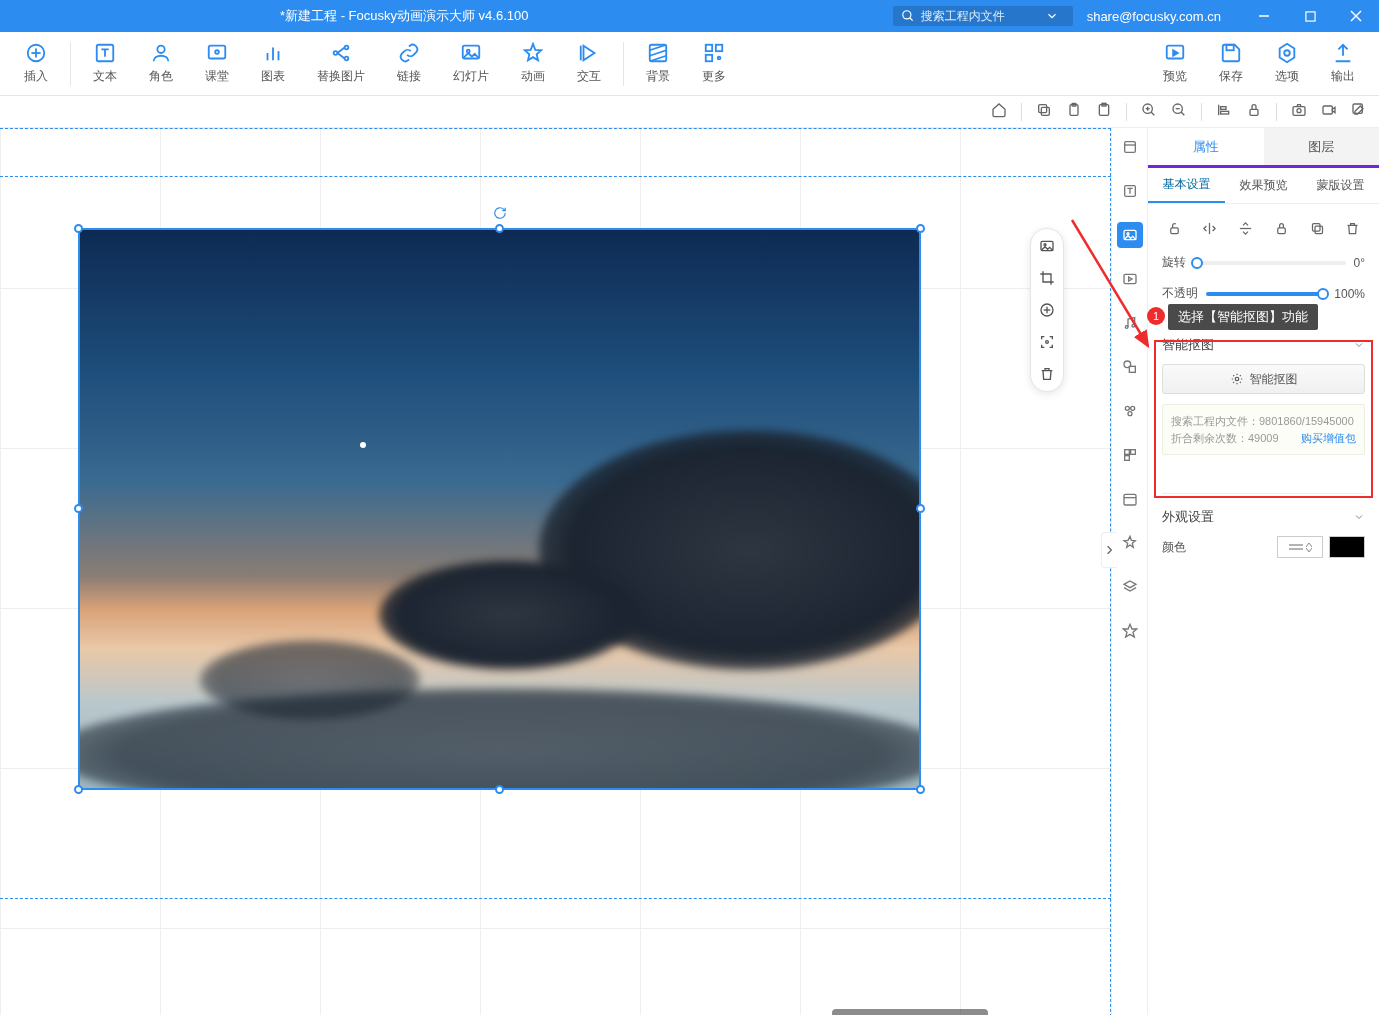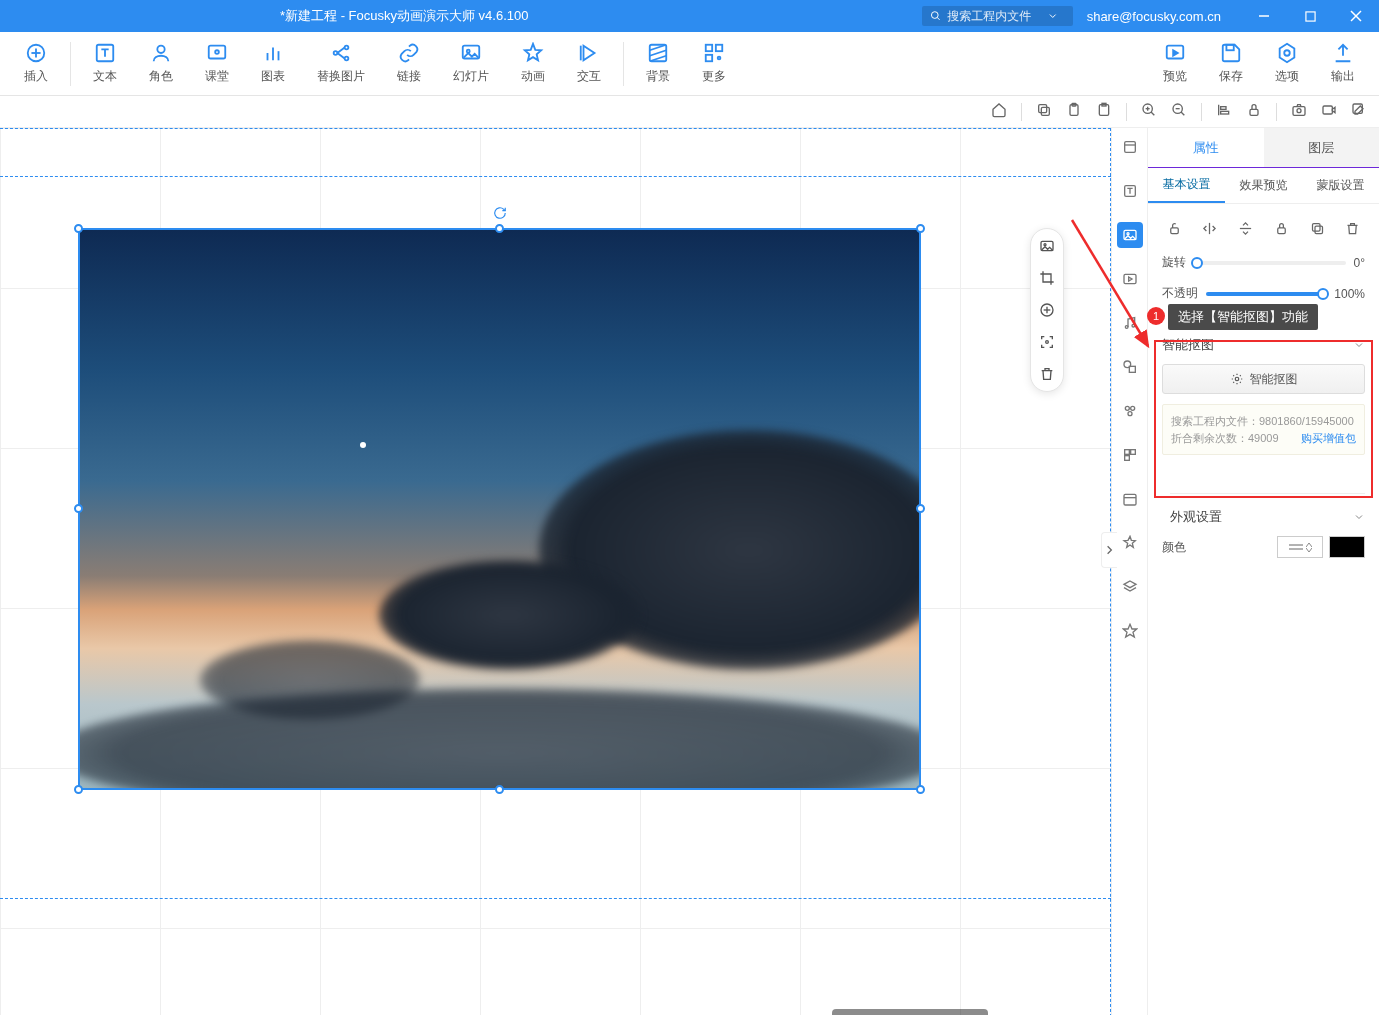--- a/index.html
+++ b/index.html
@@ -1,21 +1,21 @@
 <!DOCTYPE html>
 <html><head>
 <meta charset="utf-8">
 <style>
 * { margin: 0; padding: 0; box-sizing: border-box; font-family: "Microsoft YaHei", sans-serif; }
 body { width: 1379px; height: 1015px; background: #fff; overflow: hidden; position: relative; }
 
 
 .titlebar { height: 32px; background: #2d8cf0; color: #fff; display: flex; align-items: center; font-size: 13px; }
 .titlebar .title { position: absolute; left: 280px; }
-.titlebar .search-wrap { margin-left: auto; display: flex; align-items: center; background: rgba(0,0,0,0.15); padding: 3px 8px; border-radius: 2px; width: 151px; margin-right: 14px; }
+.titlebar .search-wrap { margin-left: auto; display: flex; align-items: center; background: rgba(0,0,0,0.15); padding: 3px 8px; border-radius: 2px; width: 180px; margin-right: 14px; }
 .titlebar .search-wrap svg { width: 14px; height: 14px; margin-right: 6px; }
 .titlebar .search-wrap input { background: transparent; border: none; color: #fff; font-size: 12px; width: 100px; }
 .titlebar .search-wrap input::placeholder { color: rgba(255,255,255,0.85); }
 .titlebar .search-wrap .chev { margin-left: auto; }
 .titlebar .email { margin-right: 20px; font-size: 13px; }
 .titlebar .winbtns { display: flex; }
 .titlebar .winbtns div { width: 46px; height: 32px; display: flex; align-items: center; justify-content: center; }
 
 
 .toolbar { height: 64px; border-bottom: 1px solid #e5e5e5; display: flex; align-items: center; padding: 0 8px; }
@@ -59,21 +59,21 @@
 
 .iconrail { width: 36px; border-left: 1px solid #eee; display: flex; flex-direction: column; align-items: center; padding-top: 6px; gap: 18px; background: #fff; position: relative; }
 .iconrail div { width: 26px; height: 26px; display: flex; align-items: center; justify-content: center; border-radius: 4px; cursor: pointer; }
 .iconrail div.active { background: #2d8cf0; }
 .iconrail svg { width: 16px; height: 16px; color: #777; }
 .iconrail div.active svg { color: #fff; }
 .iconrail .expand-tab { position: absolute; right: 30px; top: 404px; width: 16px; height: 36px; background: #fff; border: 1px solid #eee; border-right: none; border-radius: 4px 0 0 4px; display: flex; align-items: center; justify-content: center; }
 
 
 .panel { width: 232px; border-left: 1px solid #eee; background: #fafafa; display: flex; flex-direction: column; font-size: 13px; color: #555; position: relative; }
-.panel .tabs { display: flex; height: 40px; border-bottom: 1px solid #6d28d9; }
+.panel .tabs { display: flex; height: 40px; border-bottom: 3px solid #6d28d9; }
 .panel .tabs div { flex: 1; display: flex; align-items: center; justify-content: center; cursor: pointer; background: #f3f3f3; }
 .panel .tabs div.active { color: #2d8cf0; background: #fff; }
 .panel .subtabs { display: flex; height: 36px; border-bottom: 1px solid #eee; background: #fff; }
 .panel .subtabs div { flex: 1; display: flex; align-items: center; justify-content: center; font-size: 12px; cursor: pointer; }
 .panel .subtabs div.active { color: #0369a1; border-bottom: 2px solid #2d8cf0; }
 .panel .body { padding: 12px 14px; background: #fff; flex: 1; overflow: auto; }
 .row { display: flex; align-items: center; margin-bottom: 14px; font-size: 12px; }
 .iconrow { display: flex; justify-content: space-between; margin-bottom: 14px; }
 .iconrow div { width: 24px; height: 24px; display: flex; align-items: center; justify-content: center; border-radius: 3px; cursor: pointer; }
 .iconrow svg { width: 15px; height: 15px; color: #666; }
@@ -548,21 +548,21 @@
           </svg>
         <span>智能抠图</span>
       </div>
       <div class="info-box">
         <div><span>搜索工程内文件：</span><span>9801860/15945000</span></div>
         <div><span>折合剩余次数：</span><span>49009</span><a>购买增值包</a></div>
       </div>
 
       <div style="height:22px"></div>
 
-      <div class="section-hd" style="margin-top:16px;border-top:1px solid #eee;padding-top:14px;margin-left:8px;">
+      <div class="section-hd" style="margin-top:16px;border-top:1px solid #eee;padding-top:14px;">
         <span>外观设置</span>
         <svg width="12" height="12" viewBox="0 0 24 24" fill="none" stroke="#888" stroke-width="2">
             <polyline points="6 9 12 15 18 9"></polyline>
           </svg>
       </div>
       <div class="row" style="justify-content:space-between;">
         <span>颜色</span>
         <div class="sel-wrap">
           <div class="stroke-sel">
             <svg width="14" height="8" viewBox="0 0 14 8">

